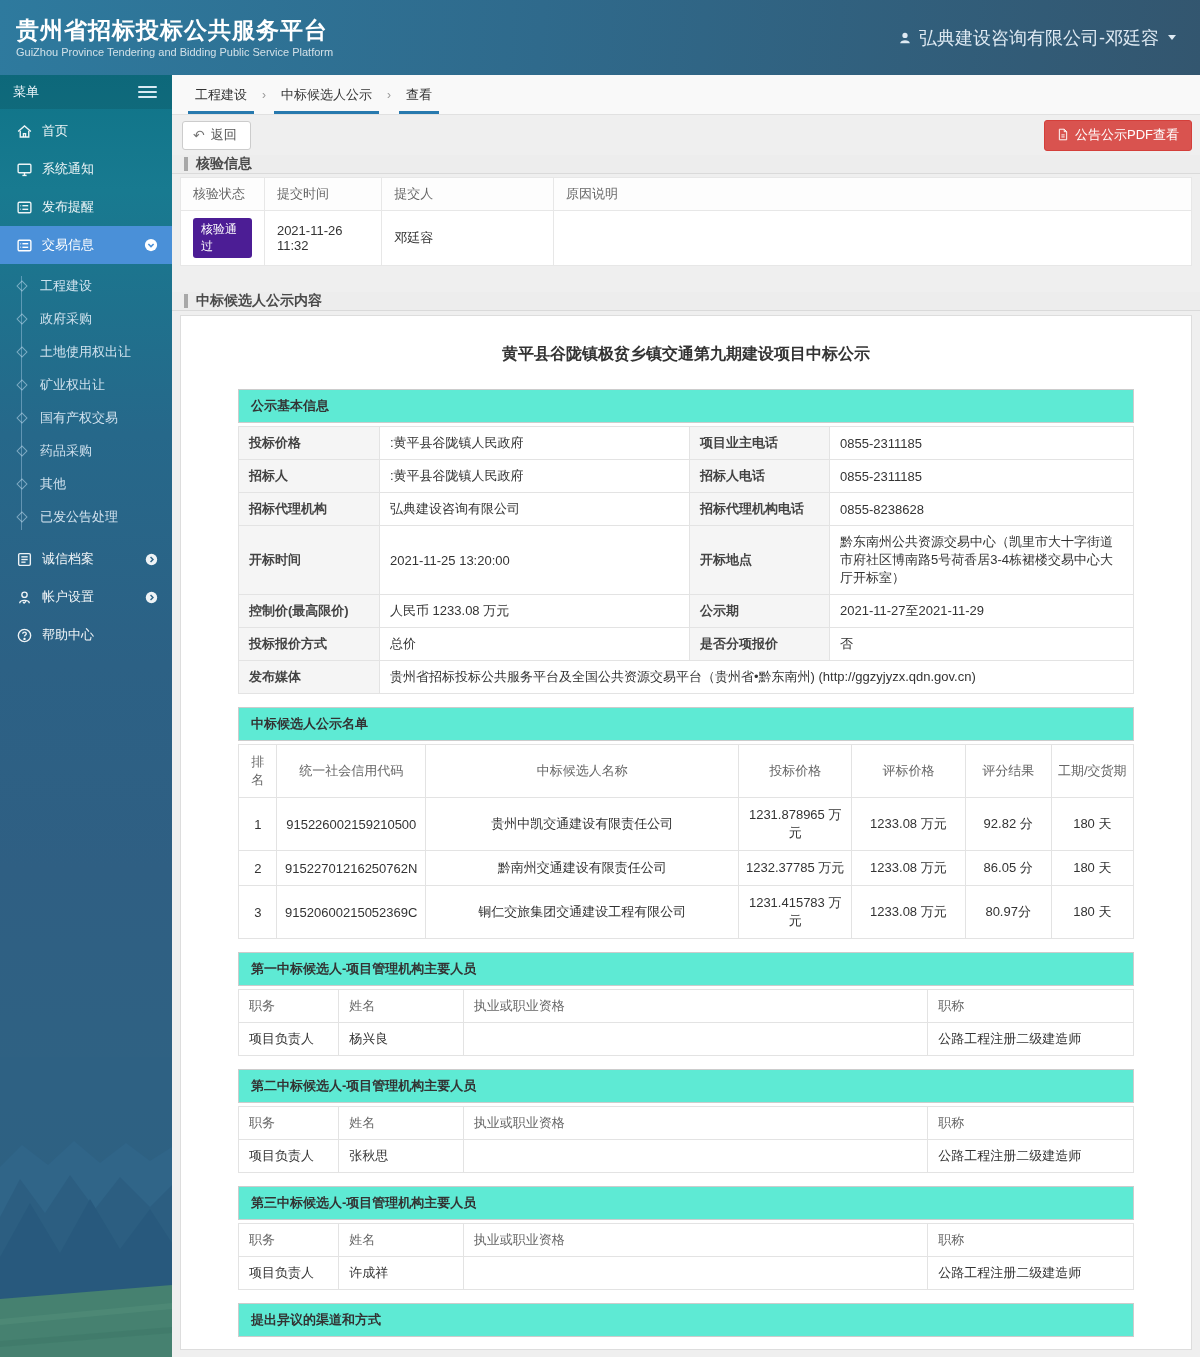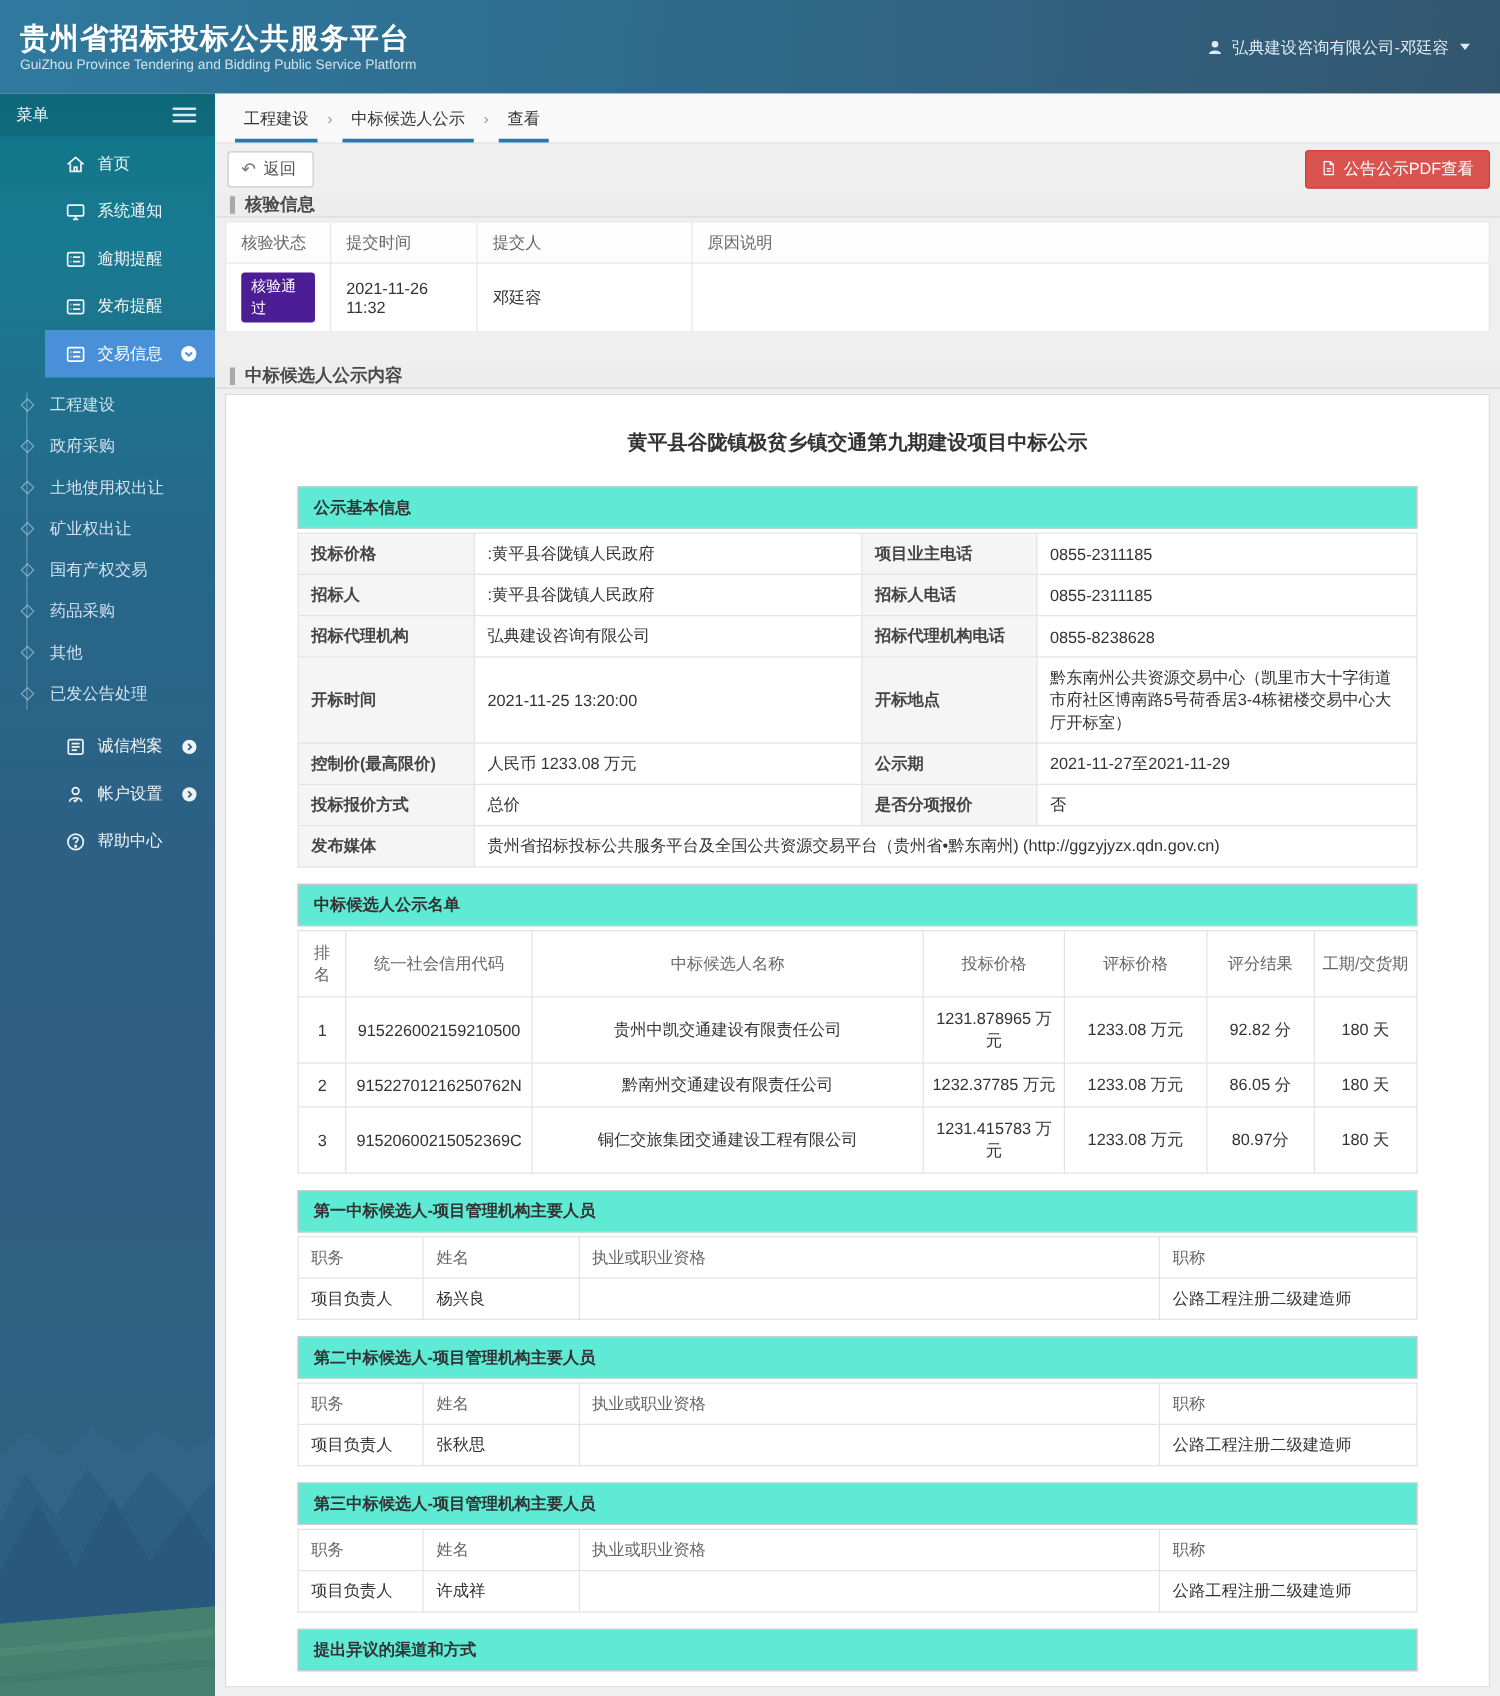--- a/index.html
+++ b/index.html
@@ -14,38 +14,38 @@
   
   .top-header {
     flex:0 0 75px; height:75px;
     background:linear-gradient(95deg,#2e7countryside 0,#000 0); 
     background:linear-gradient(95deg,#2e7a9e 0%,#2f6a8c 45%,#33566f 100%);
     display:flex; justify-content:space-between; align-items:center;
     padding:0 24px 0 16px;
   }
   .brand-title { color:#fff; font-size:23px; font-weight:bold; letter-spacing:1px; line-height:1.2; }
   .brand-sub { color:rgba(255,255,255,.78); font-size:11px; margin-top:2px; }
-  .user-box { display:flex; align-items:center; gap:7px; color:#dfeaf3; font-size:13px; cursor:pointer; }
+  .user-box { display:flex; align-items:center; gap:7px; color:#dfeaf3; font-size:18px; cursor:pointer; }
   .caret-down { width:0; height:0; border-left:4px solid transparent; border-right:4px solid transparent; border-top:5px solid #dfeaf3; margin-left:2px; }
 
   .body-row { flex:1; display:flex; min-height:0; }
 
   
   .sidebar {
     flex:0 0 172px; width:172px; position:relative; overflow:hidden;
     background:linear-gradient(180deg,#0f7488 0%,#187a90 9%,#26688a 28%,#2c6185 46%,#2f5f83 62%,#2f6283 80%,#2d6180 100%);
   }
   .mountains { position:absolute; left:0; bottom:0; width:172px; height:300px; z-index:0; }
   .side-inner { position:relative; z-index:2; }
   .menu-bar { height:34px; display:flex; align-items:center; justify-content:space-between;
     padding:0 15px 0 13px; color:#eaf4f9; font-size:13px; background:rgba(0,0,0,.10); }
   .hamburger { width:19px; cursor:pointer; }
   .hamburger i { display:block; height:2px; background:#d9eaf3; margin:3px 0; border-radius:1px; }
   .nav-item { height:38px; display:flex; align-items:center; padding:0 14px 0 16px; gap:9px;
-    color:rgba(255,255,255,.93); font-size:13px; cursor:pointer;margin-left:36px; }
+    color:rgba(255,255,255,.93); font-size:13px; cursor:pointer; }
   .nav-item .ni-icon { flex:0 0 17px; display:flex; }
   .nav-item.active { background:#4a90d8; color:#fff; }
   .ml-auto { margin-left:auto; }
   .nav-pad-top { padding-top:3px; }
   .submenu { position:relative; padding:5px 0 7px; }
   .submenu::before { content:""; position:absolute; left:21px; top:12px; bottom:10px; width:1px; background:rgba(170,205,230,.45); }
   .sub-item { position:relative; height:33px; line-height:33px; padding-left:40px; font-size:13px;
     color:rgba(222,236,246,.92); cursor:pointer; }
   .sub-item::before { content:""; position:absolute; left:18px; top:50%; margin-top:-4px; width:6px; height:6px;
     border:1px solid rgba(195,222,240,.55); transform:rotate(45deg); background:transparent; }
@@ -155,32 +155,20 @@
           </div>
           <div class="nav-item">
             <span class="ni-icon">
               <svg class="icon" width="17" height="17" viewBox="0 0 16 16" fill="none" stroke="rgba(255,255,255,.92)" stroke-width="1.3">
                   <rect x="2" y="3" width="12" height="8" rx="1"></rect>
                   <path d="M6 13.6 H10"></path>
                   <path d="M8 11 V13.6"></path>
                 </svg>
             </span>
             <span>系统通知</span>
-          </div>
-          <div class="nav-item">
-            <span class="ni-icon">
-              <svg class="icon" width="17" height="17" viewBox="0 0 16 16" fill="none" stroke="rgba(255,255,255,.92)" stroke-width="1.3">
-                  <rect x="2" y="3" width="12" height="10" rx="1.2"></rect>
-                  <path d="M6 6.3 H11.5"></path>
-                  <path d="M6 9.7 H11.5"></path>
-                  <path d="M4.2 6.3 H4.8"></path>
-                  <path d="M4.2 9.7 H4.8"></path>
-                </svg>
-            </span>
-            <span>逾期提醒</span>
           </div>
           <div class="nav-item">
             <span class="ni-icon">
               <svg class="icon" width="17" height="17" viewBox="0 0 16 16" fill="none" stroke="rgba(255,255,255,.92)" stroke-width="1.3">
                   <rect x="2" y="3" width="12" height="10" rx="1.2"></rect>
                   <path d="M6 6.3 H11.5"></path>
                   <path d="M6 9.7 H11.5"></path>
                   <path d="M4.2 6.3 H4.8"></path>
                   <path d="M4.2 9.7 H4.8"></path>
                 </svg>

